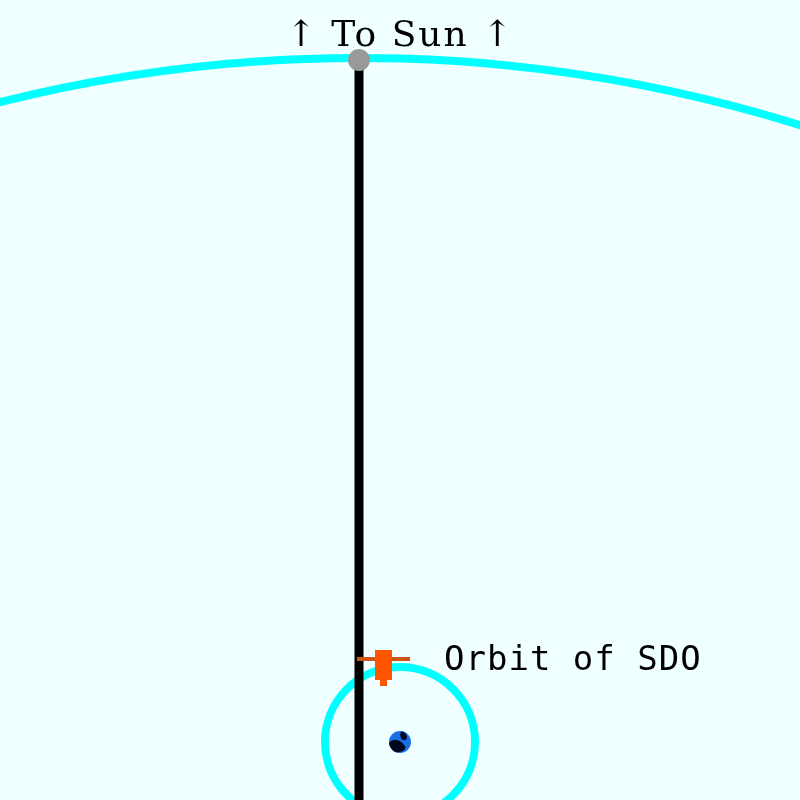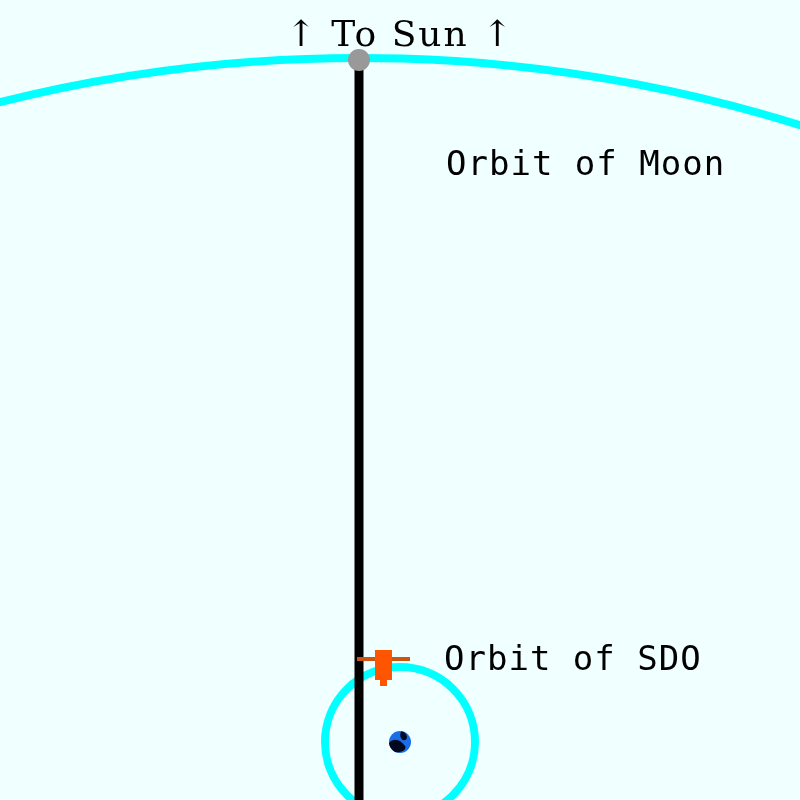--- a/index.html
+++ b/index.html
@@ -99,18 +99,17 @@
         <path id="earth-land-a" d="M 389 743.1 C 394.5 736.5 401.1 740.9 404.95 745.85 C 407.7 750.8 397.8 754.1 389 751.9 Z" fill="#000820"></path>
         <path id="earth-land-b" d="M 401.65 731 C 407.7 733.2 408.8 739.8 403.85 740.35 C 400.55 739.8 398.9 734.3 401.65 731 Z" fill="#000820"></path>
       </g>
     </g>
 
   </svg>
 
   <div class="label-layer">
     <div class="diagram-label" id="title-to-sun">↑ To Sun ↑</div>
 
-    <div class="diagram-label" id="label-orbit-moon">Orbit of Moon</div>
 
     <div class="diagram-label" id="label-orbit-sdo">Orbit of SDO</div>
   </div>
 
 </div>
 
 </body></html>

